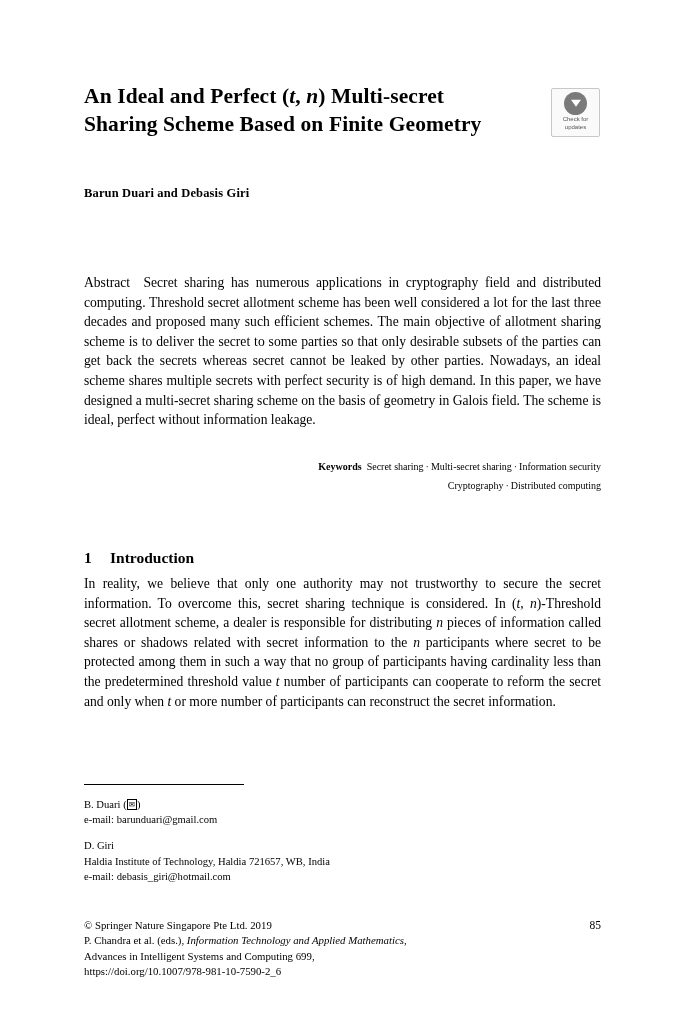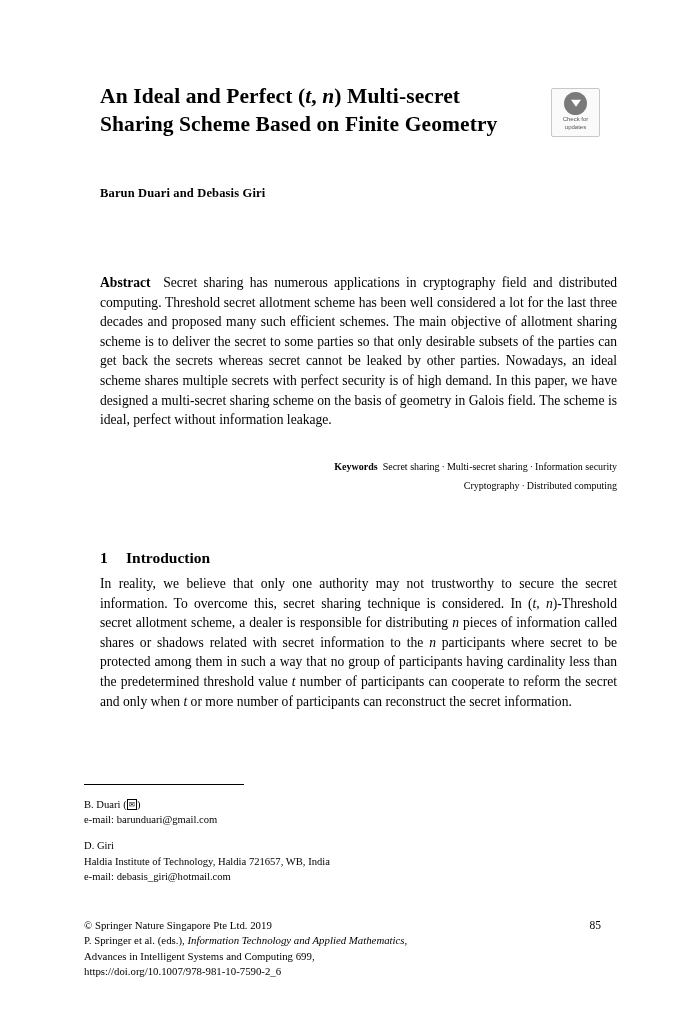--- a/index.html
+++ b/index.html
@@ -16,21 +16,21 @@
     overflow: hidden;
   }
   .page {
     position: absolute;
     left: 0; top: 0;
     width: 683px;
     height: 1036px;
   }
   .content {
     position: absolute;
-    left: 100px;
+    left: 84px;
     top: 82px;
     width: 517px;
   }
 
   
   .title {
     font-size: 21.5px;
     font-weight: bold;
     line-height: 28px;
     letter-spacing: 0.1px;
@@ -88,21 +88,21 @@
   }
 
   
   .abstract {
     margin-top: 72px;
     font-size: 13.6px;
     line-height: 19.6px;
     text-align: justify;
   }
   .abstract .lead {
-    font-weight: bold;
+    font-weight: normal;
   }
 
   .keywords {
     margin-top: 27px;
     font-size: 10px;
     line-height: 19.6px;
     text-align: right;
   }
   .keywords .lead { font-weight: bold; }
   .sep { padding: 0 2px; }
@@ -206,18 +206,18 @@
       <div>Haldia Institute of Technology, Haldia 721657, WB, India</div>
       <div><span>e-mail: </span><span>debasis_giri@hotmail.com</span></div>
     </div>
   </div>
 
   <div class="copyright">
     <div class="cr-line">
       <span>© Springer Nature Singapore Pte Ltd. 2019</span>
       <span class="pagenum">85</span>
     </div>
-    <div><span>P. Springer et al. (eds.), </span><span class="it">Information Technology and Applied Mathematics</span><span>,</span></div>
+    <div><span>P. Chandra et al. (eds.), </span><span class="it">Information Technology and Applied Mathematics</span><span>,</span></div>
     <div>Advances in Intelligent Systems and Computing 699,</div>
     <div>https://doi.org/10.1007/978-981-10-7590-2_6</div>
   </div>
 
 </div>
 
 </body></html>

